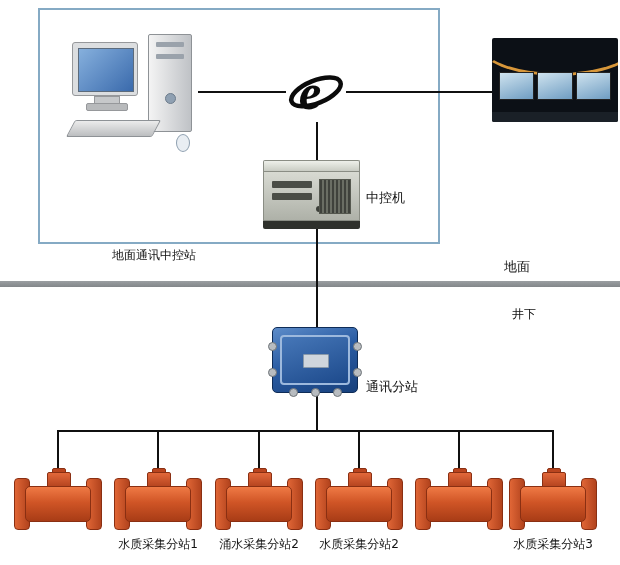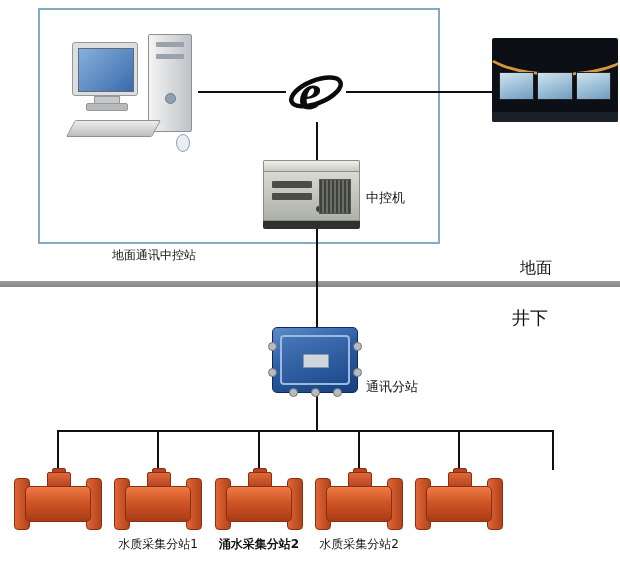--- a/index.html
+++ b/index.html
@@ -129,22 +129,22 @@
       <div class="server-bay bay1"></div>
       <div class="server-bay bay2"></div>
       <div class="server-pwr"></div>
       <div class="server-vent"></div>
     </div>
     <div class="server-base"></div>
   </div>
   <div class="lbl" style="left:366px;top:189px;">中控机</div>
 
   <div class="lbl" style="left:112px;top:247px;font-size:12px;">地面通讯中控站</div>
-  <div class="lbl" style="left:520px;top:258px;font-size:16px;">地面</div>
-  <div class="lbl" style="left:512px;top:306px;font-size:18px;">井下</div>
+  <div class="lbl" style="left:504px;top:258px;font-size:13px;">地面</div>
+  <div class="lbl" style="left:512px;top:306px;font-size:12px;">井下</div>
 
   <div class="junction">
     <div class="junction-inner"></div>
     <div class="junction-plate"></div>
     <div class="stud l1"></div>
     <div class="stud l2"></div>
     <div class="stud r1"></div>
     <div class="stud r2"></div>
     <div class="stud b1"></div>
     <div class="stud b2"></div>
@@ -166,21 +166,21 @@
     <div class="dev-art">
       <div class="dev-cap"></div>
       <div class="dev-topbox"></div>
       <div class="dev-flange fl-l"></div>
       <div class="dev-flange fl-r"></div>
       <div class="dev-body"></div>
     </div>
     <div class="dev-label">水质采集分站1</div>
   </div>
 
-  <div class="device" style="left:204px;font-weight:bold;">
+  <div class="device" style="left:204px;">
     <div class="dev-art">
       <div class="dev-cap"></div>
       <div class="dev-topbox"></div>
       <div class="dev-flange fl-l"></div>
       <div class="dev-flange fl-r"></div>
       <div class="dev-body"></div>
     </div>
     <div class="dev-label">涌水采集分站2</div>
   </div>
 
@@ -198,14 +198,24 @@
   <div class="device" style="left:404px;">
     <div class="dev-art">
       <div class="dev-cap"></div>
       <div class="dev-topbox"></div>
       <div class="dev-flange fl-l"></div>
       <div class="dev-flange fl-r"></div>
       <div class="dev-body"></div>
     </div>
   </div>
 
+  <div class="device" style="left:498px;">
+    <div class="dev-art">
+      <div class="dev-cap"></div>
+      <div class="dev-topbox"></div>
+      <div class="dev-flange fl-l"></div>
+      <div class="dev-flange fl-r"></div>
+      <div class="dev-body"></div>
+    </div>
+    <div class="dev-label">水质采集分站3</div>
+  </div>
 
 </div>
 
 </body></html>

